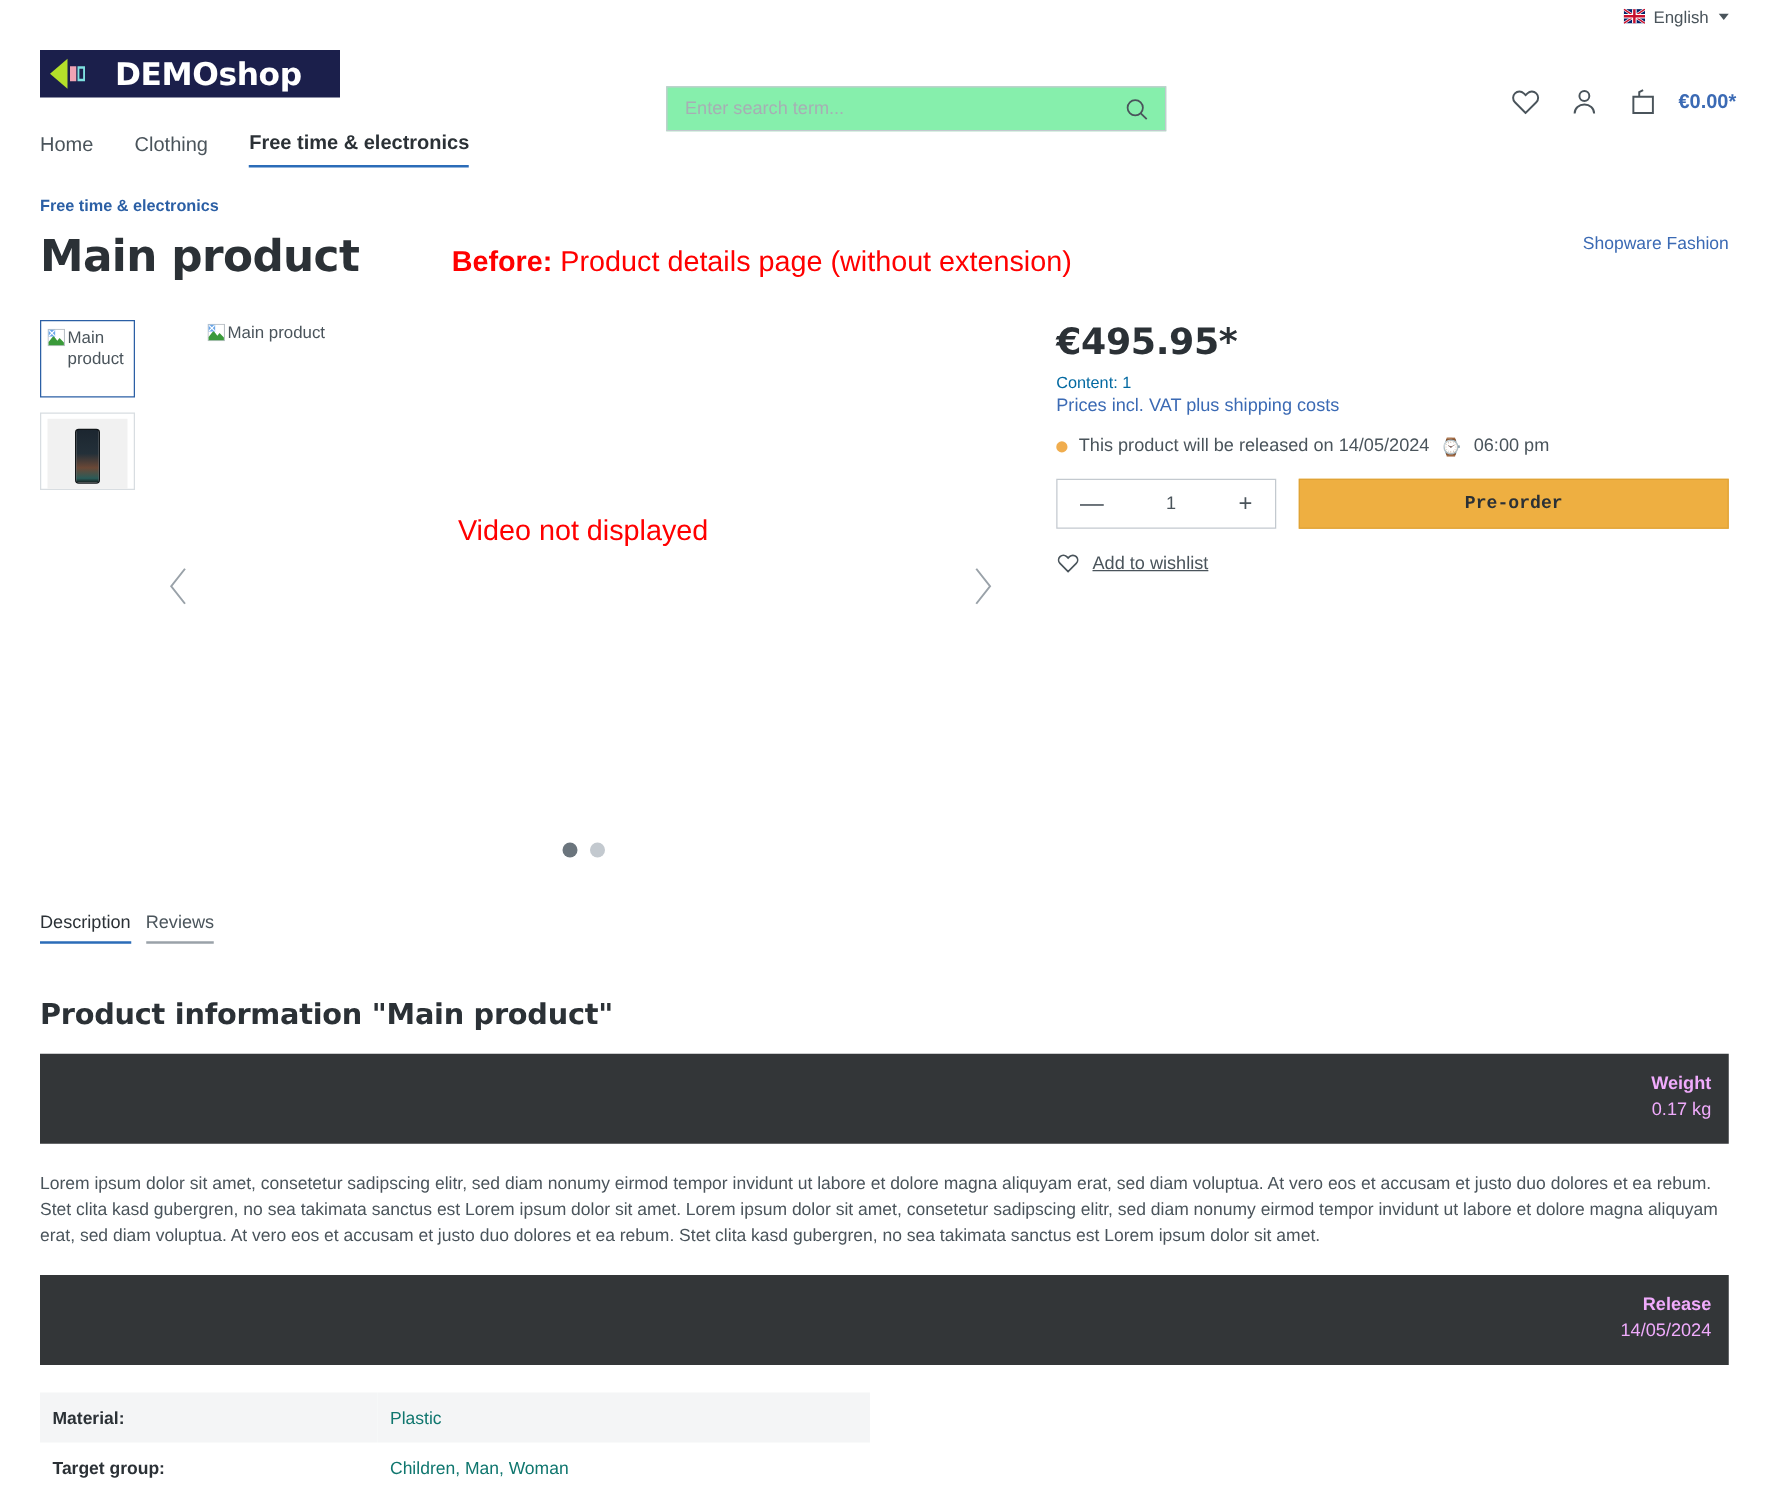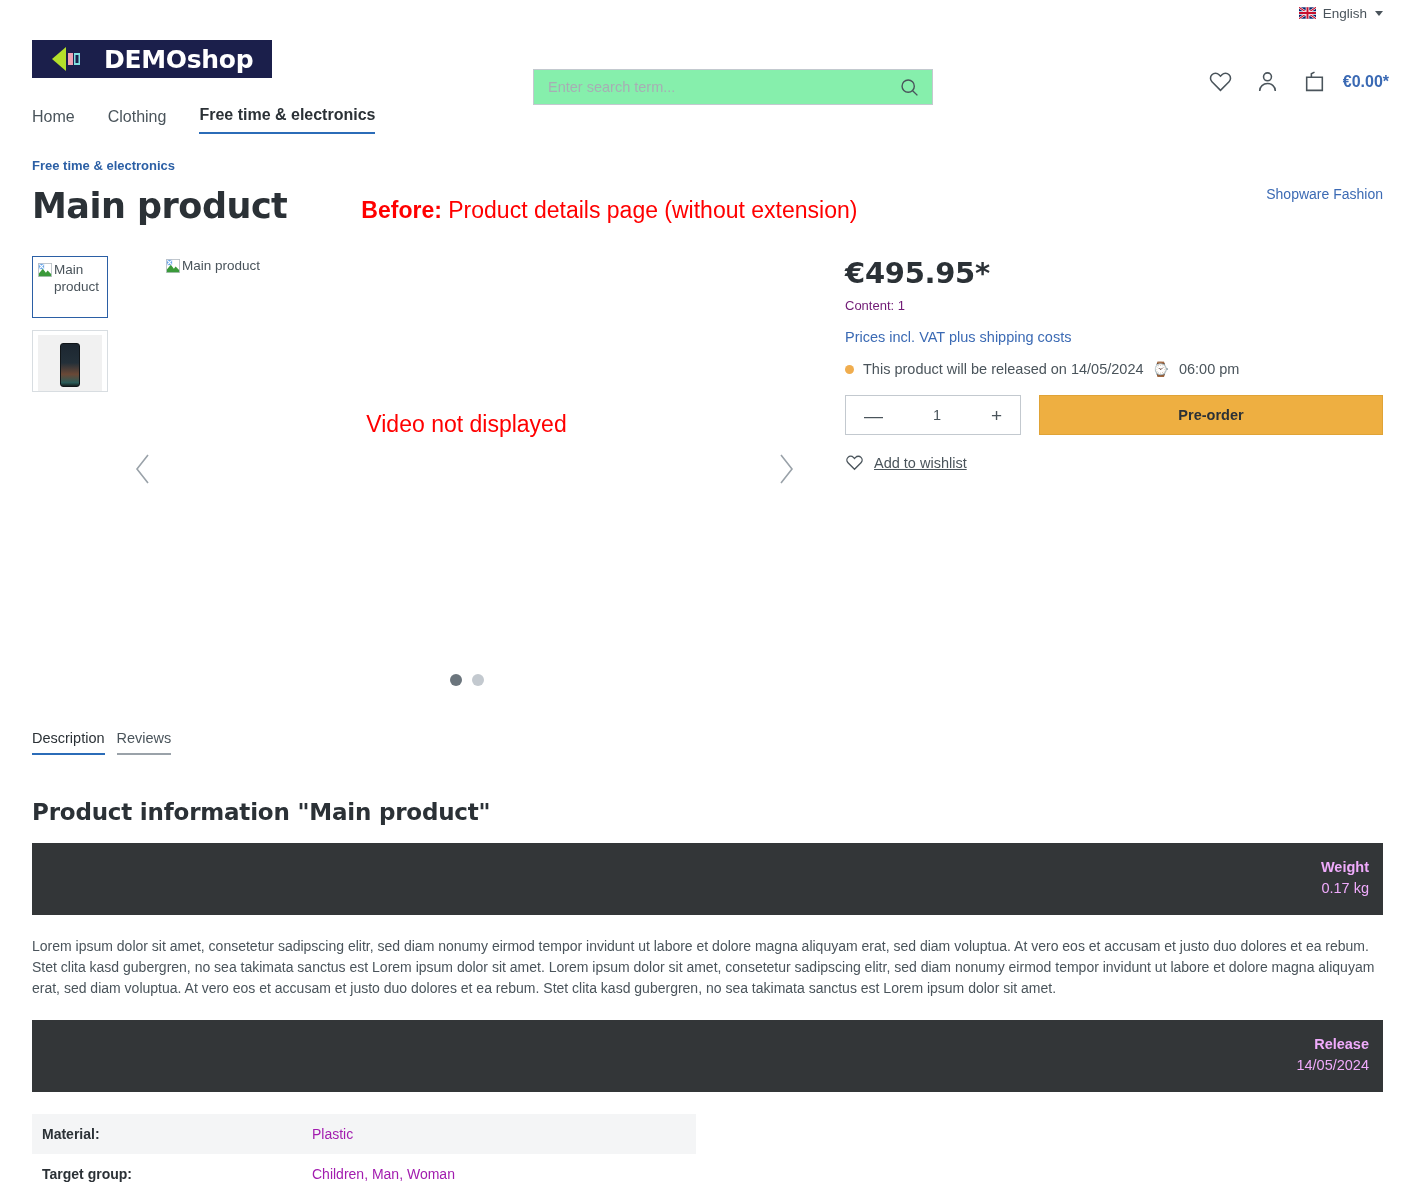--- a/index.html
+++ b/index.html
@@ -35,21 +35,21 @@
   
   .header {
     height: 66px;
     display:flex; align-items:center;
     padding: 0 32px;
     position:relative;
   }
   .logo {
     background:#1b1f4b; height:38px; width:240px;
     display:flex; align-items:center; gap:14px;
-    padding-left:18px;
+    padding-left:6px;
     flex: 0 0 auto;
   }
   .logo-mark { position:relative; width:40px; height:28px; flex:0 0 auto; }
   .logo-text {
     color:#ffffff; font-weight:bold; font-size:25px; letter-spacing:-0.3px;
     font-family:"DejaVu Sans", sans-serif;
   }
   .search-wrap {
     position:absolute; left:533px; top:43px; width:400px; height:36px;
   }
@@ -152,21 +152,21 @@
   .dot { width:12px;height:12px;border-radius:50%;background:#c3c9cf; cursor:pointer; }
   .dot.active { background:#6b757d; }
 
   .buybox {
     width:560px; flex:0 0 560px; padding-left:22px; padding-top:0;
   }
   .price {
     font-size:29px; font-weight:bold; color:#2b3136;
     font-family:"DejaVu Sans", sans-serif; margin:0 0 8px; letter-spacing:-0.3px;
   }
-  .content-line { font-size:13px; color:#701a75; margin-bottom:16px; }
+  .content-line { font-size:13px; color:#0369a1; margin-bottom:4px; }
   .tax-line { font-size:14.5px; color:#3b6ab4; margin-bottom:16px; cursor:pointer; }
   .delivery {
     display:flex; align-items:center; gap:9px;
     font-size:14.5px; color:#4a545b; margin-bottom:18px;
   }
   .bullet { width:9px;height:9px;border-radius:50%;background:#f0ad4e; flex:0 0 9px; }
   .watch { font-size:14px; }
   .buyrow { display:flex; gap:18px; margin-bottom:18px; }
   .qty {
     width:176px; height:40px; border:1px solid #c3c9cf; background:#fff;
@@ -174,21 +174,21 @@
     padding: 0 18px;
   }
   .qty .btn { font-size:19px; color:#4a545b; cursor:pointer; user-select:none; line-height:1; }
   .qty input {
     border:0; outline:0; width:60px; text-align:center; font-size:14.5px;
     color:#4a545b; font-family:"Liberation Sans", sans-serif; background:transparent;
   }
   .preorder {
     flex:1; height:40px; background:#eeaf41; border:1px solid #e0a336;
     color:#2b3136; font-weight:bold; font-size:14.5px; cursor:pointer;
-    font-family:Liberation Sans, sans-serif;
+    font-family:Liberation Mono, monospace;
   }
   .wishlist {
     display:flex; align-items:center; gap:10px; margin-bottom:12px; cursor:pointer;
   }
   .wishlist span { font-size:14.5px; color:#4a545b; text-decoration:underline; }
   .pnum { font-size:14.5px; color:#4a545b; }
   .pnum b { color:#2b3136; }
 
   
   .tabs {
@@ -214,21 +214,21 @@
   .band .band-t { font-weight:bold; font-size:14.5px; line-height:21px; }
   .band .band-v { font-size:14.5px; line-height:21px; }
   .body-copy {
     font-size:14px; line-height:21px; color:#4a545b; margin:21px 0 21px;
     text-align:left;
   }
   .prop-table { width:100%; border-collapse:collapse; margin-top:22px; }
   .prop-table td { padding:12px 10px; font-size:14px; vertical-align:top; }
   .prop-table tr.alt { background:#f4f5f6; }
   .prop-table td.k { width:270px; font-weight:bold; color:#2b3136; padding-left:10px; }
-  .prop-table td.v { color:#a21caf; }
+  .prop-table td.v { color:#0f766e; }
   .prop-table tr td.k { width:270px; }
   .prop-wrap { width:664px; }
 </style>
 </head>
 <body>
 
 <div class="page">
 
   <div class="topbar">
     <div class="lang">

